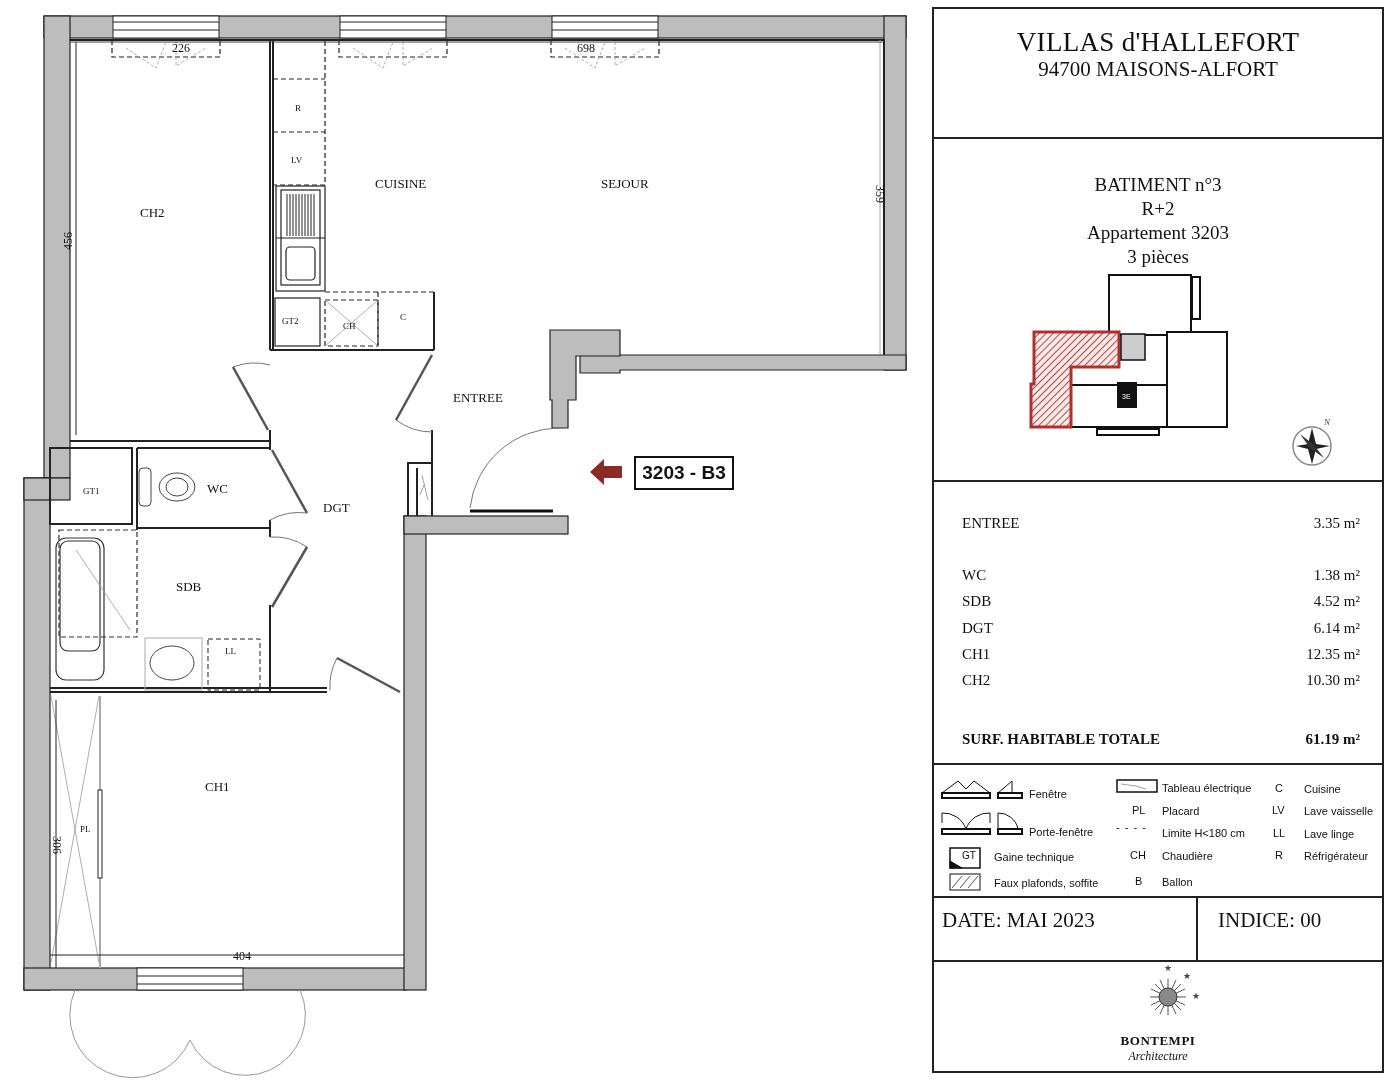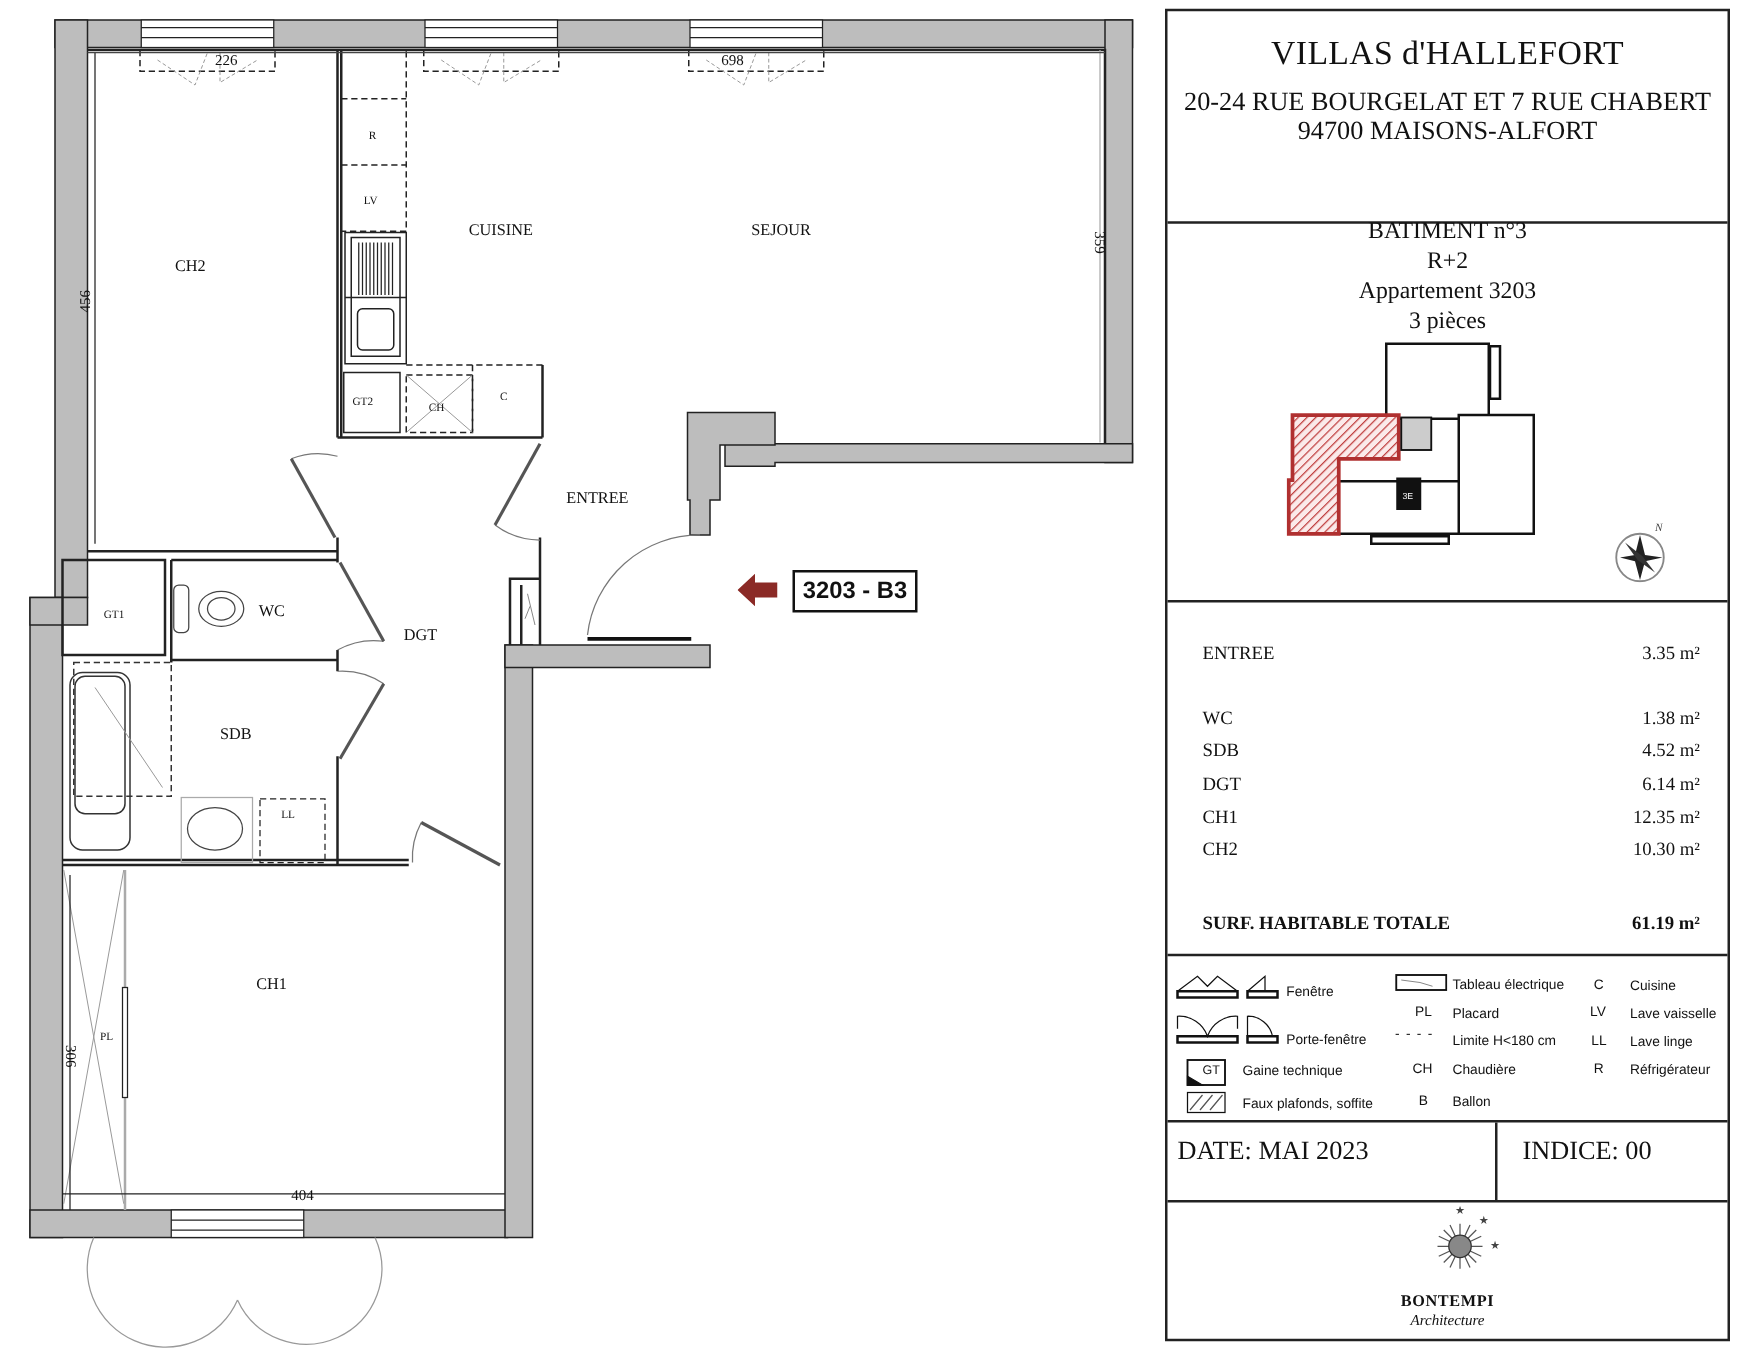--- a/index.html
+++ b/index.html
@@ -4,21 +4,21 @@
 <style>
   html, body { margin:0; padding:0; background:#ffffff; }
   body { width:1392px; height:1080px; position:relative; overflow:hidden; font-family:"Liberation Serif", serif; color:#111; }
   #plan { position:absolute; left:0; top:0; width:920px; height:1080px; }
   .room-label { font-family:"Liberation Serif", serif; font-size:13px; fill:#111; }
   .small-label { font-family:"Liberation Serif", serif; font-size:9px; fill:#111; }
   .dim-label { font-family:"Liberation Serif", serif; font-size:12px; fill:#111; }
 
   #panel { position:absolute; left:932px; top:7px; width:452px; height:1066px; border:2px solid #222; box-sizing:border-box; }
   .sec { position:absolute; left:0; width:100%; box-sizing:border-box; border-bottom:2px solid #222; }
-  .sec-title { top:0; height:170px; text-align:center; }
+  .sec-title { top:0; height:130px; text-align:center; }
   .sec-title .t1 { font-size:27px; margin-top:18px; letter-spacing:0.3px; }
   .sec-title .t2 { font-size:17px; margin-top:0px; }
   .sec-title .t3 { font-size:21px; margin-top:12px; line-height:23px; }
   .sec-apt { top:151px; height:322px; text-align:center; }
   .sec-apt .l { font-size:19px; line-height:24px; }
   .sec-apt .l:first-child { margin-top:13px; }
   .sec-surf { top:473px; height:283px; }
   .surf-row { position:absolute; left:28px; right:22px; font-size:15px; display:flex; justify-content:space-between; }
   .surf-row.total { font-weight:bold; }
   .sec-legend { top:756px; height:133px; font-family:"Liberation Sans", sans-serif; font-size:11px; }
@@ -233,21 +233,20 @@
 
 <svg id="entry-arrow" viewBox="0 0 32 26">
   <polygon points="0,13 14,0 14,7 32,7 32,19 14,19 14,26" fill="#8b2a26"></polygon>
 </svg>
 <div id="unit-tag">3203 - B3</div>
 
 <div id="panel">
 
   <div class="sec sec-title">
     <div class="t1">VILLAS d'HALLEFORT</div>
-    <div class="t3">20-24 RUE BOURGELAT ET 7 RUE CHABERT</div>
     <div class="t3" style="margin-top:0">94700 MAISONS-ALFORT</div>
   </div>
 
   <div class="sec sec-apt">
     <div class="l">BATIMENT n°3</div>
     <div class="l">R+2</div>
     <div class="l">Appartement 3203</div>
     <div class="l">3 pièces</div>
 
     <svg style="position:absolute; left:95px; top:112px;" width="200" height="165" viewBox="0 0 200 165">

